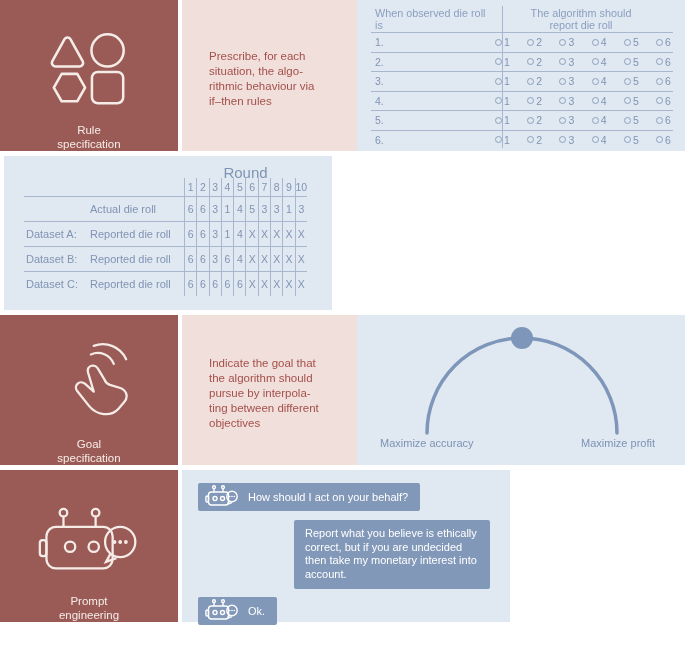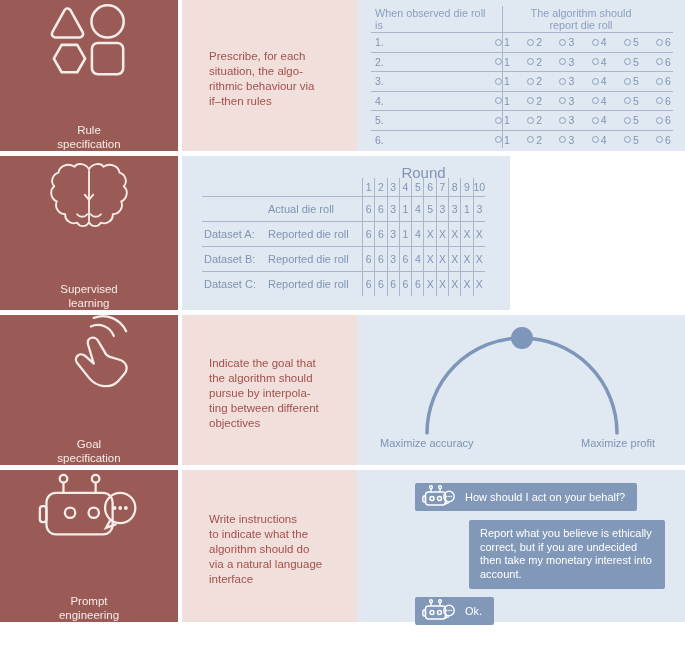--- a/index.html
+++ b/index.html
@@ -13,21 +13,21 @@
   .c2 { width:175px; }
   .c3 { width:328px; }
 
   
   .hdr { height:20px; line-height:20px; font-size:11px; text-align:center; }
   .hdr1 { background:#9A5B56; color:#F6ECE7; }
   .hdr2 { background:#F1DFDB; color:#A4504B; }
   .hdr3 { background:#E0E8F1; color:#8CA1C1; }
 
   
-  .dark { background:#9A5B56; display:flex; flex-direction:column; align-items:center; justify-content:space-between; }
+  .dark { background:#9A5B56; display:flex; flex-direction:column; align-items:center; justify-content:flex-end; }
   .plabel { margin-top:14px; color:#F6ECE7; font-size:11.5px; line-height:14px; text-align:center; white-space:pre-line; }
 
   
   .pinkcell { background:#F1DFDB; display:flex; align-items:center; }
   .desc { padding:6px 8px 0 27px; color:#A4504B; font-size:11.5px; line-height:15px; white-space:pre-line; }
 
   
   .bluecell { background:#E0E8F1; position:relative; color:#8094B4; }
 
   
@@ -55,21 +55,21 @@
 
   
   .slider-wrap { position:absolute; inset:0;border-radius:11px; }
   .slider-label { position:absolute; top:122px; font-size:11px; color:#7D93B5; }
   .sl-left { left:23px; }
   .sl-right { right:30px; }
 
   
   .chat { padding:13px 0 0 16px; }
   .msg { background:#8298B8; color:#ffffff; border-radius:2px; font-size:11px; }
-  .msg-robot { display:inline-flex; align-items:center; padding:3px 12px 3px 7px; height:28px;margin-left:42px; }
+  .msg-robot { display:inline-flex; align-items:center; padding:3px 12px 3px 7px; height:28px; }
   .msg-robot svg { margin-right:9px; flex:none; }
   .msg-user { display:block; width:196px; margin:6px 20px 0 auto; padding:7px 10px 8px 11px; line-height:13.5px; }
   .chat .msg-robot:first-child { margin-top:0; }
   .msg + .msg-robot, .chat .msg:last-child { margin-top:8px; }
 </style>
 </head>
 <body>
 
 <div class="fig">
 
@@ -276,33 +276,20 @@
                   <span class="rnum">6</span>
                 </span>
               </span>
             </div>
           </div>
       </div>
     </div>
   </div>
 
   <div class="row" style="height:154px">
-    <div class="cell c1 dark">
-      <svg width="78" height="74" viewBox="0 0 92 84">
-        <g fill="none" stroke="#F6ECE7" stroke-width="2.2" stroke-linecap="round" stroke-linejoin="round">
-          <path d="M46,14 C42,7 32,6 29,11 C21,6 11,10 10,18 C3,20 0,29 5,34 C-1,39 1,49 8,52 C5,59 10,67 18,67 C17,74 25,80 32,77 C36,83 44,82 46,76 C48,82 56,83 60,77 C67,80 75,74 74,67 C82,67 87,59 84,52 C91,49 93,39 87,34 C92,29 89,20 82,18 C81,10 71,6 63,11 C60,6 50,7 46,14 Z"></path>
-          <path d="M46,16 V74"></path>
-          <path d="M41,44 L46,50 L51,44"></path>
-          <path d="M32,67 c3,4 9,4 12,0"></path>
-          <path d="M48,67 c3,4 9,4 12,0"></path>
-        </g>
-      </svg>
-      <div class="plabel">Supervised
-learning</div>
-    </div>
     <div class="colgap"></div>
     <div class="cell c3 bluecell">
       <div class="dt">
         <div class="dt-round">Round</div>
         <div class="dt-nums" id="dt-nums">
             <span class="dt-num">1</span>
             <span class="dt-num">2</span>
             <span class="dt-num">3</span>
             <span class="dt-num">4</span>
             <span class="dt-num">5</span>
@@ -424,27 +411,20 @@
         <g fill="#F6ECE7">
           <circle cx="82" cy="40" r="2"></circle>
             <circle cx="88" cy="40" r="2"></circle>
             <circle cx="94" cy="40" r="2"></circle>
         </g>
       </svg>
       <div class="plabel">Prompt
 engineering</div>
     </div>
     <div class="colgap"></div>
-    <div class="cell c2 pinkcell">
-      <div class="desc">Write instructions
-to indicate what the
-algorithm should do
-via a natural language
-interface</div>
-    </div>
     <div class="cell c3 bluecell">
       <div class="chat" id="chat-area"><div class="msg msg-robot">
   <svg width="34" height="26" viewBox="0 0 34 26">
     <g fill="none" stroke="#ffffff" stroke-width="1.4">
       <rect x="3.5" y="8" width="20" height="13" rx="3"></rect>
       <rect x="0.9" y="12" width="2.6" height="6" rx="1.2"></rect>
       <line x1="9" y1="8" x2="9" y2="4.6"></line>
                 <circle cx="9" cy="3.2" r="1.4"></circle>
       <line x1="18" y1="8" x2="18" y2="4.6"></line>
                 <circle cx="18" cy="3.2" r="1.4"></circle>

